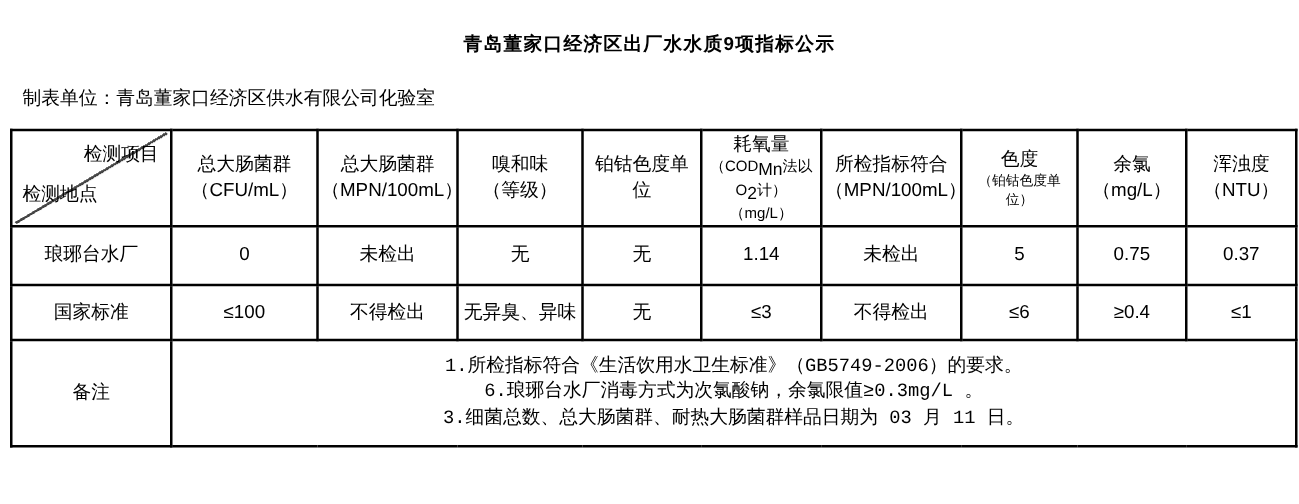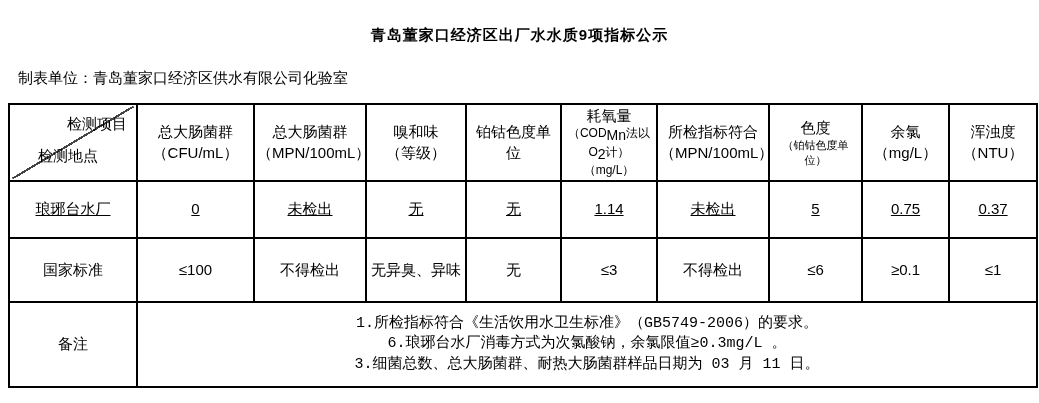--- a/index.html
+++ b/index.html
@@ -34,36 +34,36 @@
   table.water td {
     border: 2px solid #000;
     text-align: center;
     vertical-align: middle;
     font-size: 15px;
     padding: 1px 2px;
     overflow: hidden;
     line-height: 1.35;
   }
   tr.header-row { height: 75px; }
-  tr.data-row-1 { height: 57px; text-decoration: underline; }
-  tr.data-row-2 { height: 64px; }
+  tr.data-row-1 { height: 47px; }
+  tr.data-row-2 { height: 44px; }
   tr.remarks-row { height: 85px; }
 
   td.corner {
     position: relative;
     padding: 0;
     background: linear-gradient(to bottom right,
       transparent calc(50% - 1px),
       #444 calc(50% - 1px),
       #444 calc(50% + 1px),
       transparent calc(50% + 1px));
     border-radius: 10px;
   }
   .corner-top-right { position: absolute; top: 9px; right: 9px; font-size: 15px; }
-  .corner-bottom-left { position: absolute; bottom: 14px; left: 8px; font-size: 15px; margin-left: 20px; }
+  .corner-bottom-left { position: absolute; bottom: 14px; left: 8px; font-size: 15px; }
 
   .hdr-sub-small { font-size: 11px; display: block; }
   .oxy-line { font-size: 12px; display: block; line-height: 1.3; }
   .oxy-line sub { font-size: 14px; }
 
   td.remarks-cell {
     text-align: left;
     padding: 4px 6px;
     line-height: 22px;
     font-family: Liberation Mono, monospace;
@@ -152,21 +152,21 @@
 
   <tr class="data-row-2">
     <td>国家标准</td>
     <td>≤100</td>
     <td>不得检出</td>
     <td>无异臭、异味</td>
     <td>无</td>
     <td>≤3</td>
     <td>不得检出</td>
     <td>≤6</td>
-    <td>≥0.1</td>
+    <td>≥0.4</td>
     <td>≤1</td>
   </tr>
 
   <tr class="remarks-row">
     <td>备注</td>
     <td class="remarks-cell" colspan="9">
       <span class="remark-line">1.所检指标符合《生活饮用水卫生标准》（GB5749-2006）的要求。</span>
       <span class="remark-line">6.琅琊台水厂消毒方式为次氯酸钠，余氯限值≥0.3mg/L 。</span>
       <span class="remark-line">3.细菌总数、总大肠菌群、耐热大肠菌群样品日期为 03 月 11 日。</span>
     </td>

